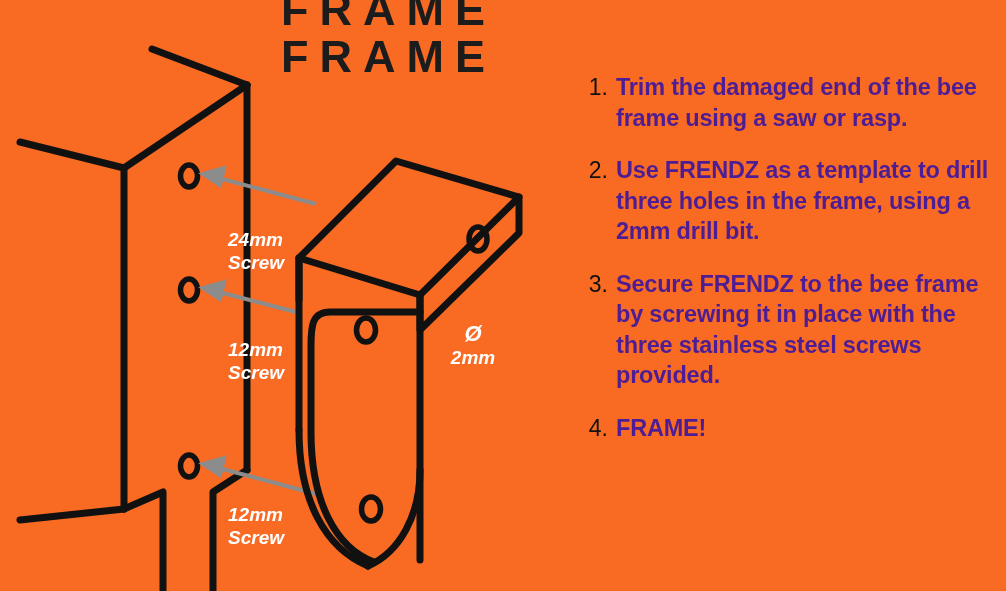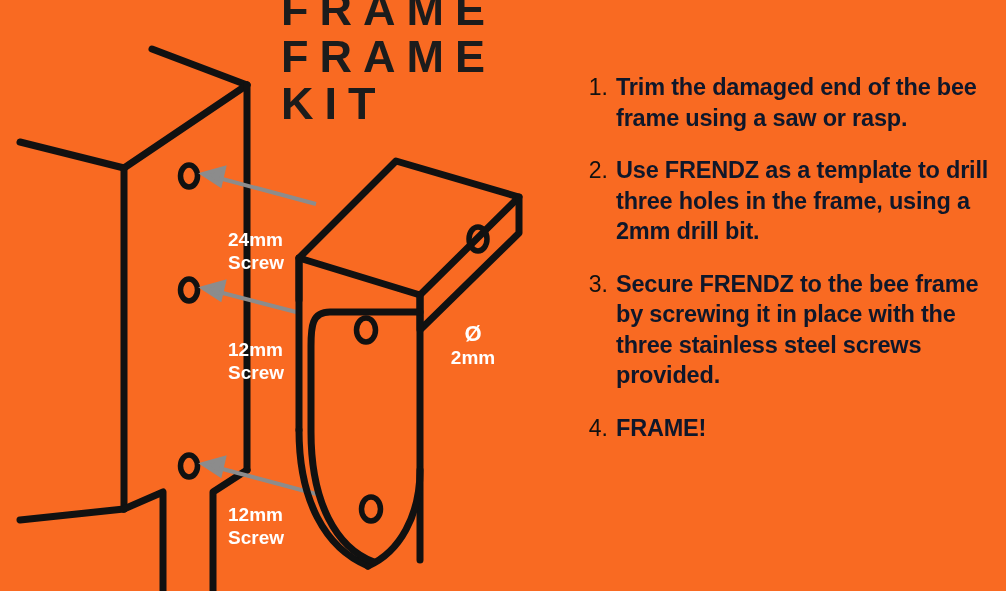--- a/index.html
+++ b/index.html
@@ -69,31 +69,32 @@
     width: 30px;
     flex: 0 0 30px;
     text-align: right;
     padding-right: 8px;
     box-sizing: border-box;
   }
   .step-text {
     font-family: "Liberation Sans", sans-serif;
     font-size: 23.5px;
     font-weight: bold;
-    color: #0f172a;
+    color: #4c1d95;
     line-height: 30.5px;
     letter-spacing: -0.2px;
     flex: 1 1 auto;
   }
 
   
   .dim-label {
     position: absolute;
     font-family: "Liberation Sans", sans-serif;
     font-weight: bold;
+    font-style: italic;
     color: #FFFFFF;
     font-size: 19px;
     line-height: 23px;
     z-index: 4;
     white-space: nowrap;
   }
   .dim-label.centered { text-align: center; }
 </style>
 </head>
 <body>
@@ -183,21 +184,20 @@
 
     <div class="dim-label centered" style="left:443px; top:322px; width:60px;">
       <div style="font-size:22px; line-height:24px;">Ø</div>
       <div>2mm</div>
     </div>
   </div>
 
   <div id="title-block">
     <div class="title-line">FRAME</div>
     <div class="title-line">FRAME</div>
-    <div class="title-line">KIT</div>
   </div>
 
   <div id="instructions">
 
     <div class="step">
       <div class="step-num">1.</div>
       <div class="step-text">Trim the damaged end of the bee frame using a saw or rasp.</div>
     </div>
 
     <div class="step">

